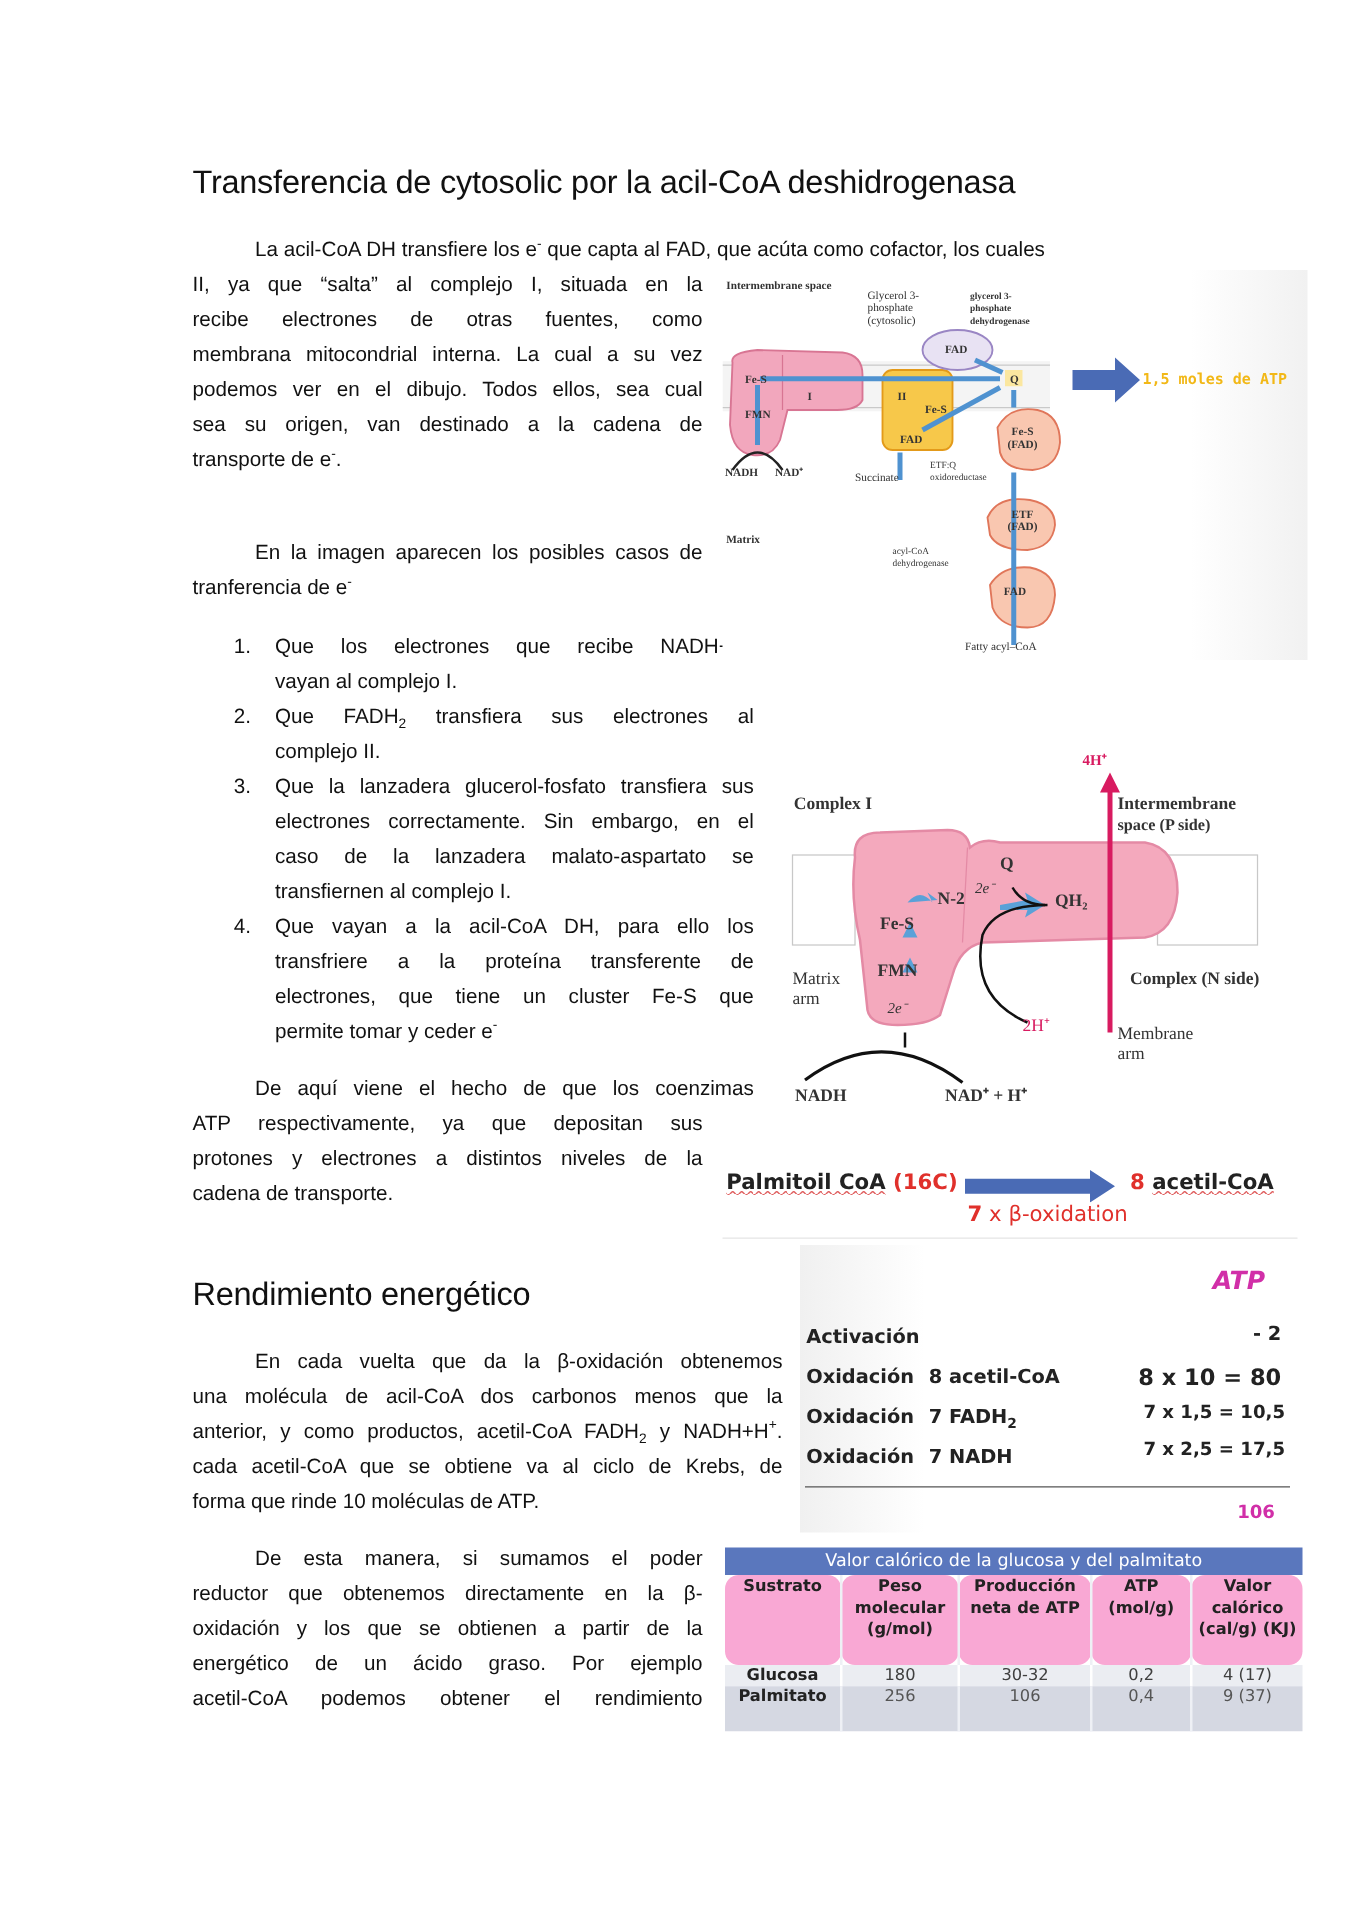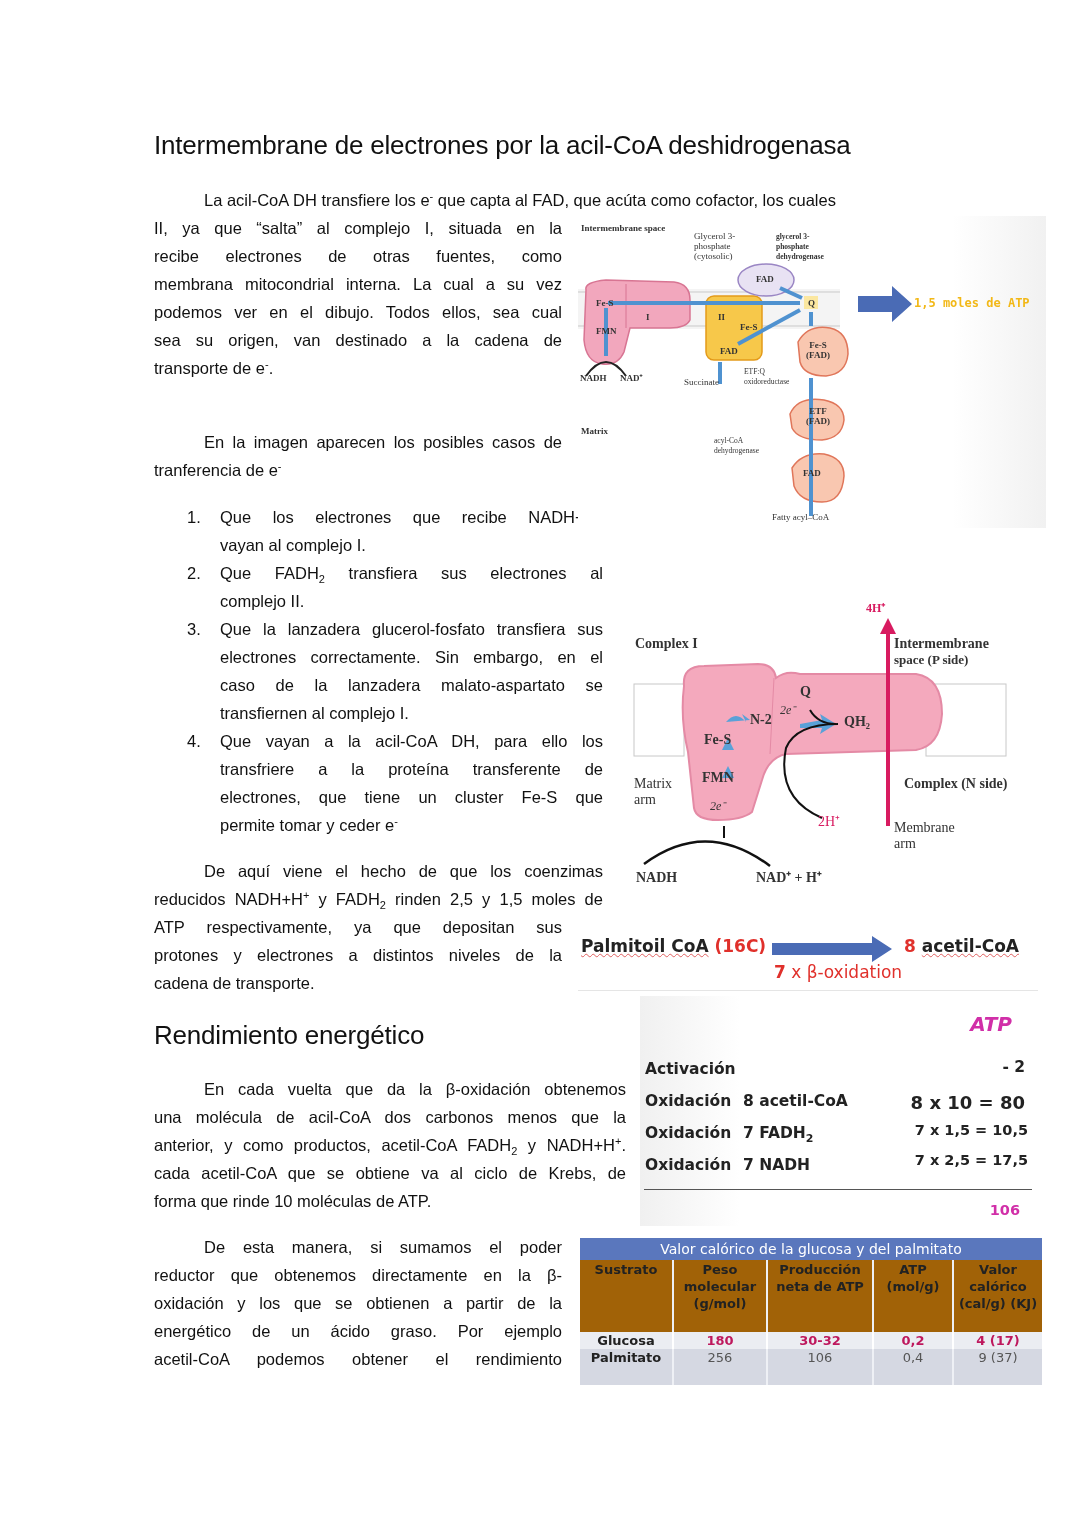--- a/index.html
+++ b/index.html
@@ -13,30 +13,30 @@
   .lastline { display:block; text-align:left; }
   ol.list { margin:0; padding:0; list-style:none; }
   ol.list li { position:relative; padding-left:66px; font-size:16.5px; line-height:28px; text-align:justify; }
   ol.list li .num { position:absolute; left:33px; top:0; }
   sub, sup { font-size:11px; line-height:0; }
   .fig-label { font-family:"Liberation Serif", serif; font-size:9px; font-weight:bold; color:#333; line-height:10px; position:absolute; }
   .fig2-label { font-family:"Liberation Serif", serif; font-size:14px; font-weight:bold; color:#333; line-height:16px; position:absolute; }
   table.cal { border-collapse:collapse; width:462px; font-family:"DejaVu Sans", sans-serif; font-size:13px; }
   table.cal td, table.cal th { padding:1px 4px; text-align:center; vertical-align:top; }
   table.cal .title { background:#5a77bd; color:#fff; font-weight:normal; font-size:14px; padding:3px 0; }
-  table.cal .hdr td { background:#a16207; font-weight:bold; color:#222; border-right:2px solid #eef0f5; height:70px; line-height:17px; }
-  table.cal .r1 td { background:#ebedf2; color:#be185d; border-right:2px solid #fff;font-weight:bold; }
+  table.cal .hdr td { background:#f9a8d4; font-weight:bold; color:#222; border-right:2px solid #eef0f5; height:70px; line-height:17px;border-radius:11px; }
+  table.cal .r1 td { background:#ebedf2; color:#404040; border-right:2px solid #fff; }
   table.cal .r2 td { background:#d5d8e2; color:#555; border-right:2px solid #eef0f5; height:34px; }
   table.cal .r1 td:first-child, table.cal .r2 td:first-child { font-weight:bold; color:#222; }
   .atp-row { position:absolute; font-family:"DejaVu Sans", sans-serif; font-size:15.5px; font-weight:bold; color:#222; }
 </style>
 </head>
 <body>
 
-<div class="abs h1" style="left:154px; top:130px;">Intermembrane de electrones por la acil-CoA deshidrogenasa</div>
+<div class="abs h1" style="left:154px; top:130px;">Transferencia de cytosolic por la acil-CoA deshidrogenasa</div>
 
 <div class="abs p" style="left:154px; top:186px; width:772px;">
   <span class="ind"></span><span>La acil-CoA DH transfiere los e</span><sup>-</sup><span> que capta al FAD, que acúta como cofactor, los cuales</span>
 </div>
 
 <div class="abs p" style="left:154px; top:214px; width:408px;">
   <span class="jl">II, ya que “salta” al complejo I, situada en la</span>
   <span class="jl">recibe electrones de otras fuentes, como</span>
   <span class="jl">membrana mitocondrial interna. La cual a su vez</span>
   <span class="jl">podemos ver en el dibujo. Todos ellos, sea cual</span>
@@ -71,21 +71,20 @@
     <span class="num">4.</span>
     <span class="jl">Que vayan a la acil-CoA DH, para ello los</span>
     <span class="jl">transfriere a la proteína transferente de</span>
     <span class="jl">electrones, que tiene un cluster Fe-S que</span>
     <span class="lastline"><span>permite tomar y ceder e</span><sup>-</sup></span>
   </li>
 </ol>
 
 <div class="abs p" style="left:154px; top:857px; width:449px;">
   <span class="jl"><span class="ind"></span><span>De aquí viene el hecho de que los coenzimas</span></span>
-  <span class="jl"><span>reducidos NADH+H</span><sup>+</sup><span> y FADH</span><sub>2</sub><span> rinden 2,5 y 1,5 moles de</span></span>
   <span class="jl" style="width:408px;">ATP respectivamente, ya que depositan sus</span>
   <span class="jl" style="width:408px;">protones y electrones a distintos niveles  de la</span>
   <span class="lastline">cadena de transporte.</span>
 </div>
 
 <div class="abs" style="left:578px; top:216px; width:468px; height:312px; background:linear-gradient(90deg,#fff 0%,#fff 80%,#f1f1f1 100%);">
   <svg width="468" height="312" style="position:absolute;left:0;top:0;">
 
     <rect x="0" y="73" width="262" height="40" fill="#f4f4f4"></rect>
     <g stroke="#c9c9c9" fill="none" stroke-width="1">

